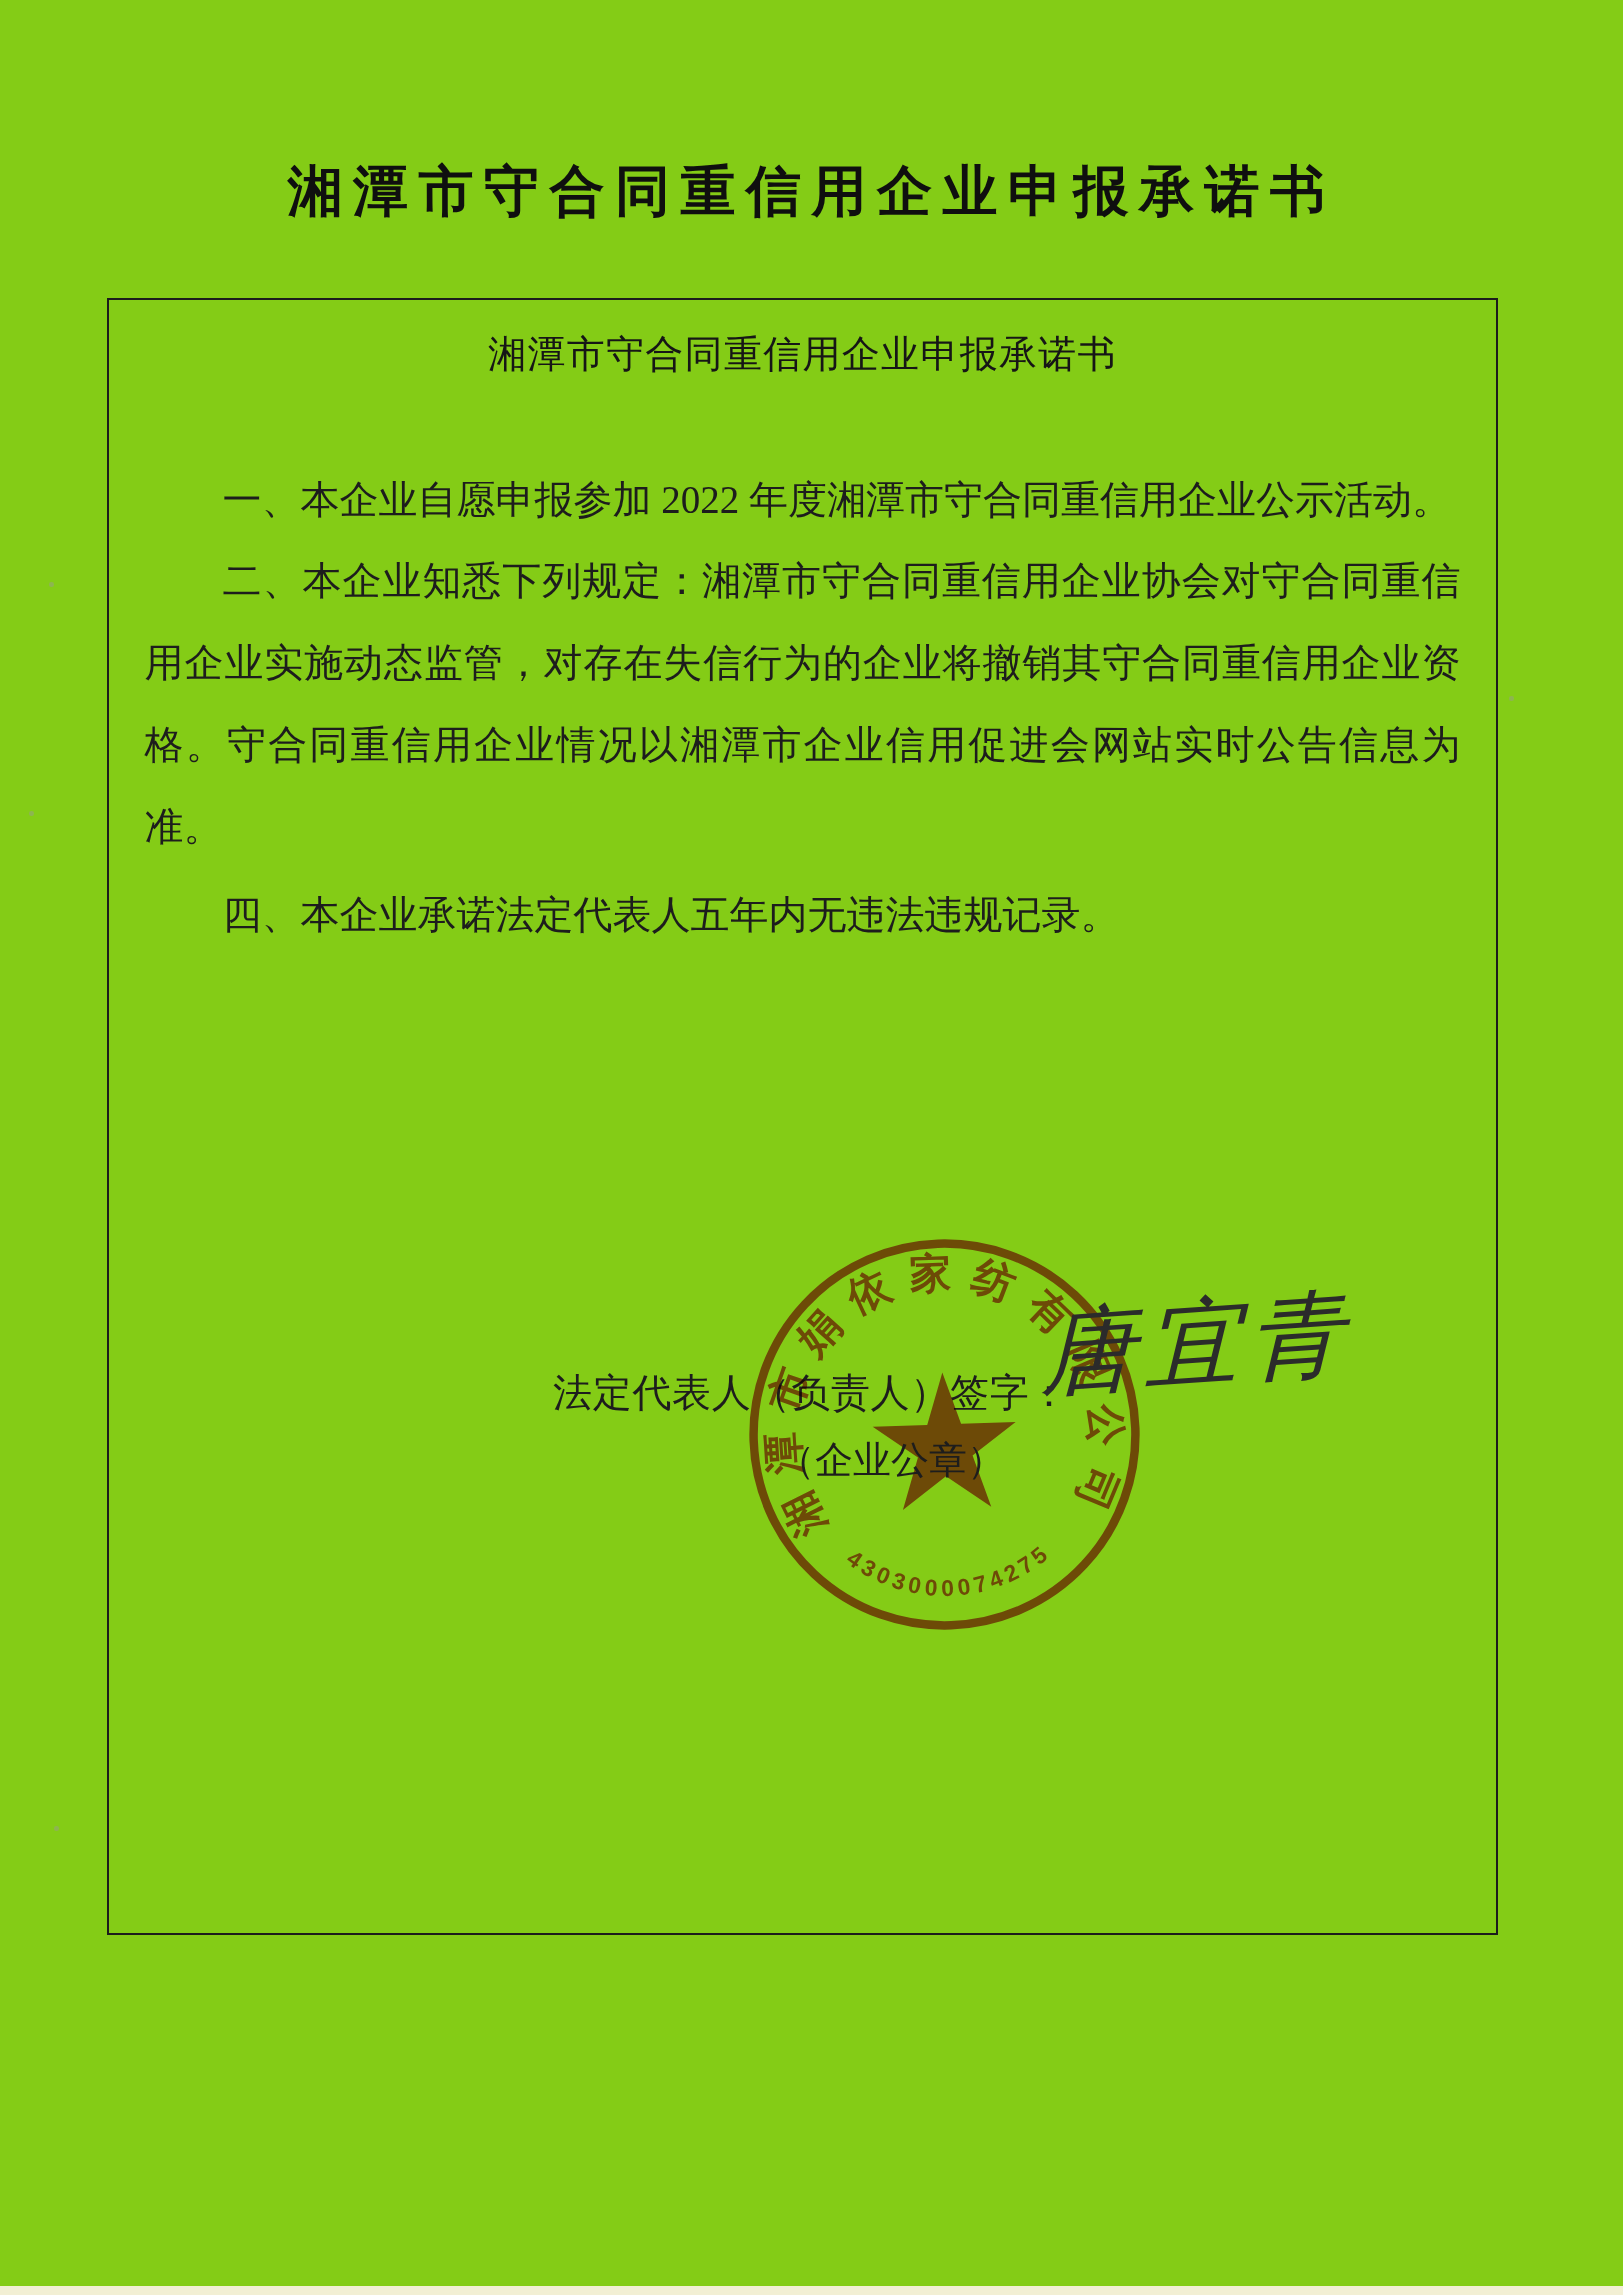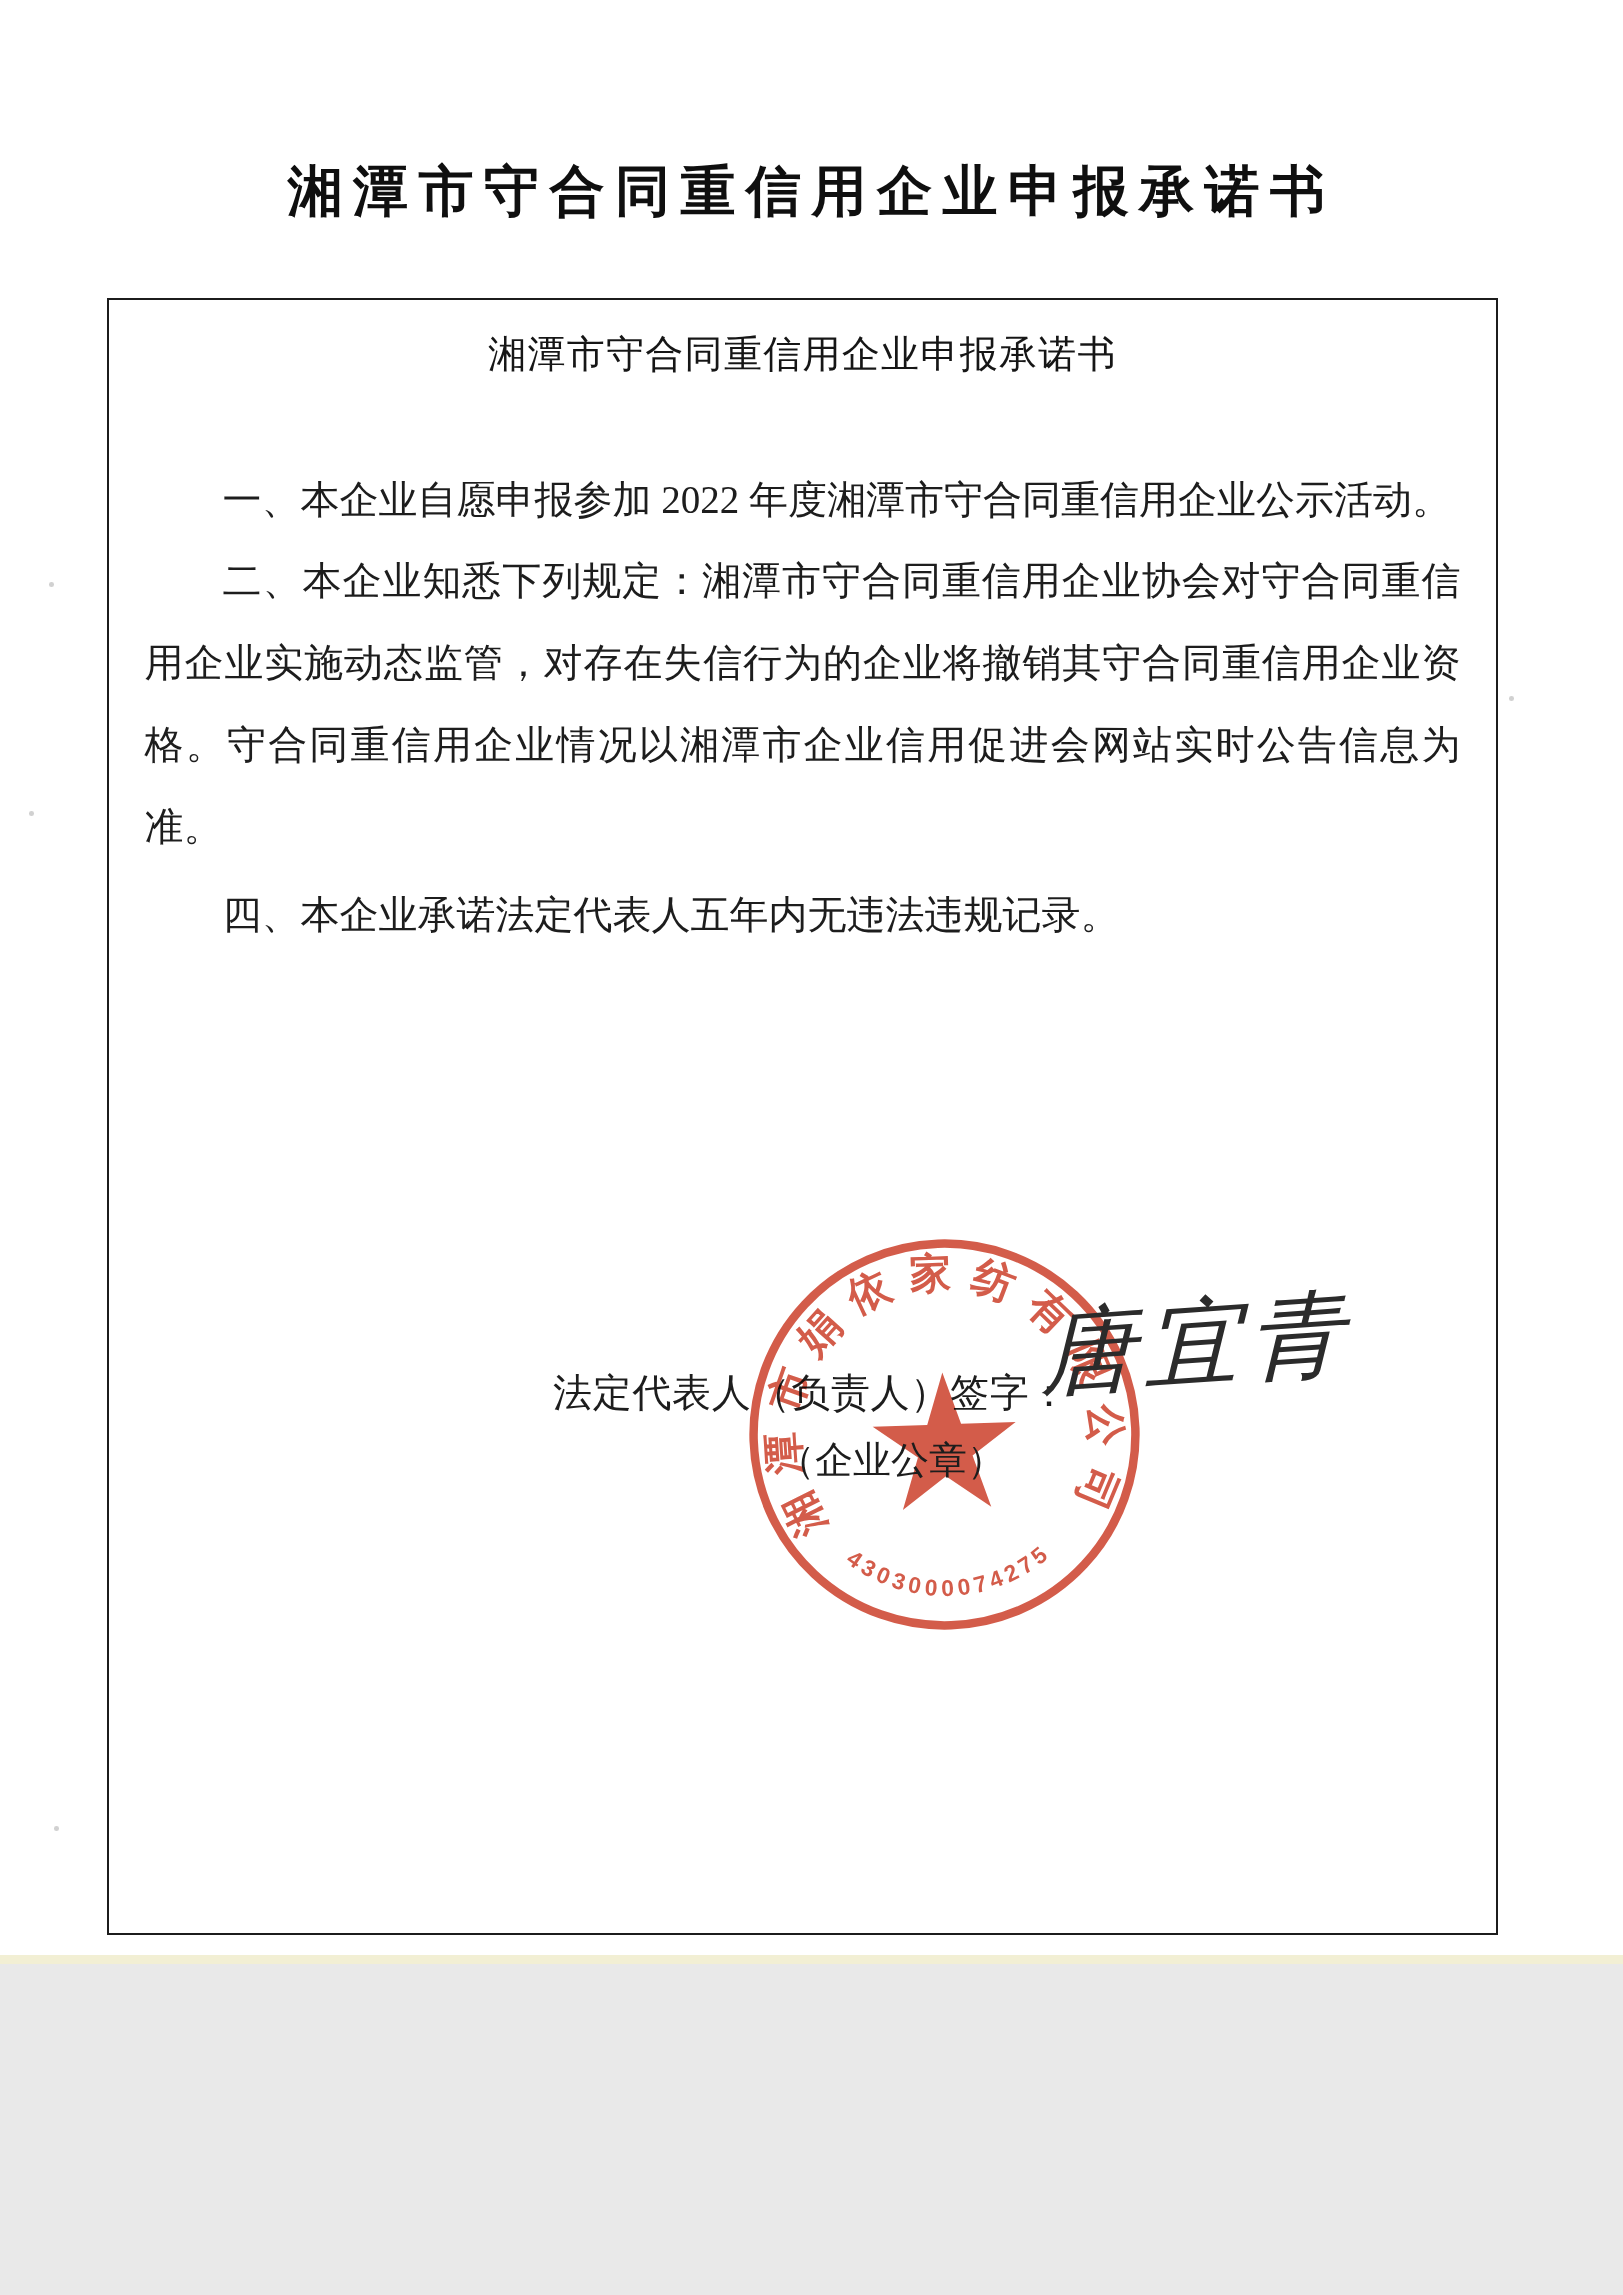--- a/index.html
+++ b/index.html
@@ -1,19 +1,19 @@
 <!DOCTYPE html>
 <html lang="zh" style="font-size:10.5px"><head>
 <meta charset="utf-8">
 <style>
   html,body{margin:0;padding:0;background:#e9e9e9;}
   .page{
     position:relative;
-    width:1623px;height:1964px;
-    background:#ffffff;
+    width:1623px;height:2295px;
+    background:#84cc16;
     overflow:hidden;
     font-family:"Liberation Serif","DejaVu Serif",serif;
     color:#1b1b1b;
     --seal-color:#cf4a36;
   }
   .main-title{
     position:absolute;top:156px;left:0;width:100%;
     margin:0;text-align:center;
     font-size:55px;line-height:72px;font-weight:bold;
     letter-spacing:10.5px;color:#0f0f0f;

